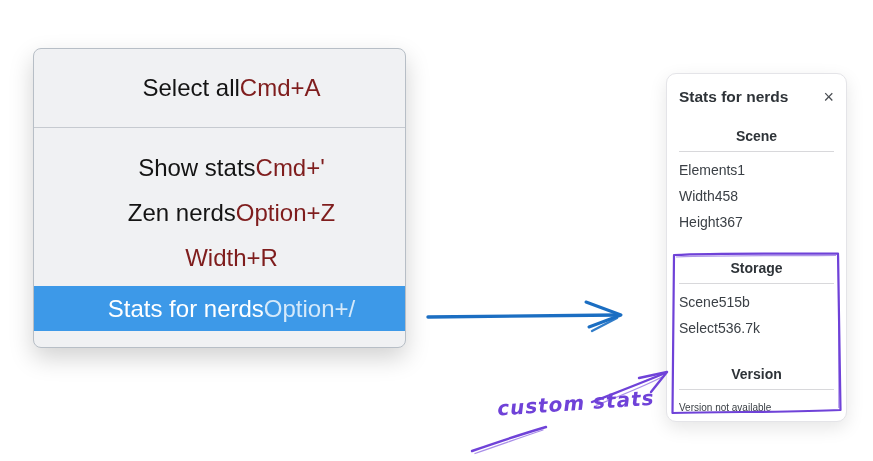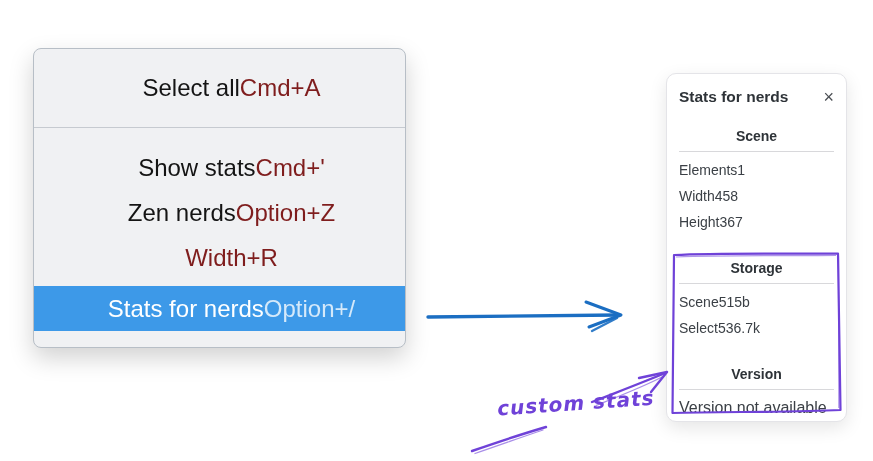--- a/index.html
+++ b/index.html
@@ -21,21 +21,21 @@
   .panel{position:absolute;left:666px;top:73px;width:181px;height:349px;box-sizing:border-box;
          background:#ffffff;border:1px solid #e4e4e8;border-radius:10px;
          box-shadow:0 6px 18px rgba(0,0,0,.10);padding:12px 12px;color:#3b4046;font-size:14px;}
   .panel-header{display:flex;align-items:center;justify-content:space-between;height:22px;}
   .panel-title{font-weight:bold;font-size:15.5px;color:#2e3338;}
   .panel-close{font-size:18px;line-height:18px;color:#4b4f54;cursor:pointer;}
   .sec-h{text-align:center;font-weight:bold;font-size:14px;color:#2e3338;margin-top:29px;}
   .sec-h.first{margin-top:20px;}
   .hr{border-top:1px solid #d8d8db;margin:7px 0 9px;}
   .stat-row{display:flex;line-height:18px;margin-bottom:8px;}
-  .stat-note{line-height:18px;font-size:16px;margin-top:1px;}
+  .stat-note{line-height:18px;font-size:10px;margin-top:1px;}
 
   
   .overlay{position:absolute;left:0;top:0;width:873px;height:461px;pointer-events:none;}
   .hand-label{position:absolute;left:497px;top:391px;width:160px;
               font-family:"DejaVu Sans",sans-serif;font-style:italic;font-weight:bold;
               font-size:20px;letter-spacing:1px;color:#6f42d8;transform:rotate(-4deg);
               pointer-events:auto;}
 </style>
 </head>
 <body>

